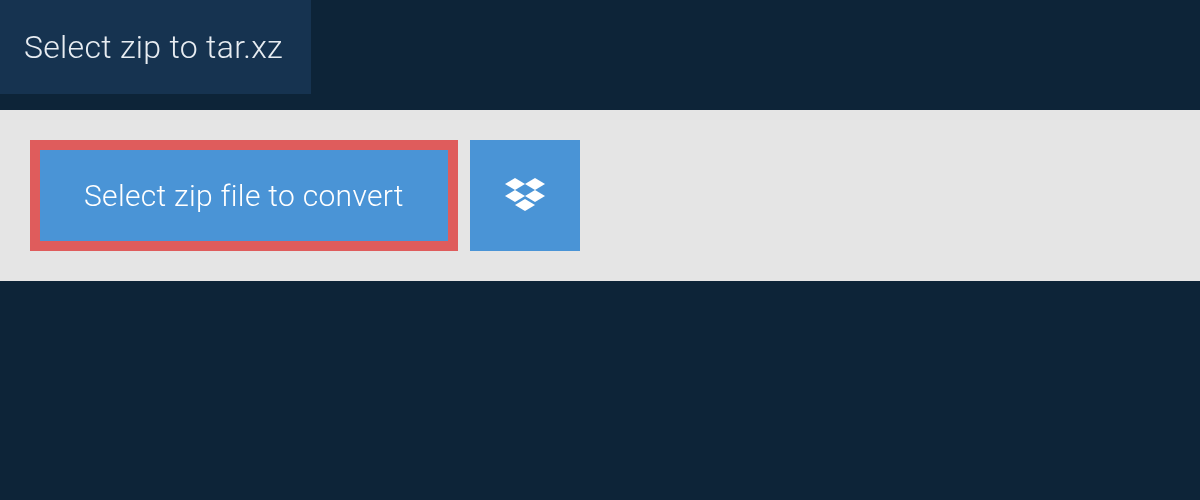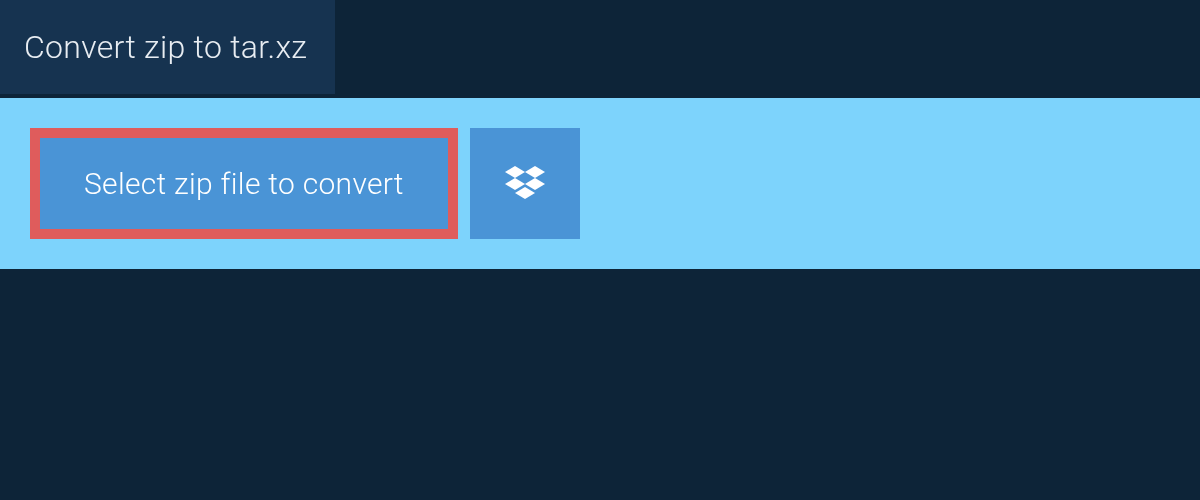--- a/index.html
+++ b/index.html
@@ -17,23 +17,23 @@
     .tab-header {
       background: #163350;
       color: #e8edf2;
       font-size: 32px;
       font-weight: 300;
       padding: 28px 28px 28px 24px;
       display: inline-block;
       letter-spacing: 0.3px;
     }
     .upload-panel {
-      background: #7dd3fc;
+      background: #e5e5e5;
       padding: 30px 28px 30px 30px;
-      margin-top: 4px;
+      margin-top: 16px;
       width: 100%;
     }
     .button-row {
       display: flex;
       gap: 12px;
       align-items: stretch;
     }
     .select-file-button {
       background: #4a94d6;
       border: 10px solid #df5c5c;
@@ -64,21 +64,21 @@
       background: #0d2438;
       height: 200px;
     }
   </style>
 </head>
 <body>
 
 
 
 <div class="tab-header">
-  <span>Convert zip to tar.xz</span>
+  <span>Select zip to tar.xz</span>
 </div>
 
 <div class="upload-panel">
   <div class="button-row">
     <div class="select-file-button">
       <span>Select zip file to convert</span>
     </div>
     <div class="dropbox-button">
       <span>
         <svg viewBox="0 0 40 40" xmlns="http://www.w3.org/2000/svg">

